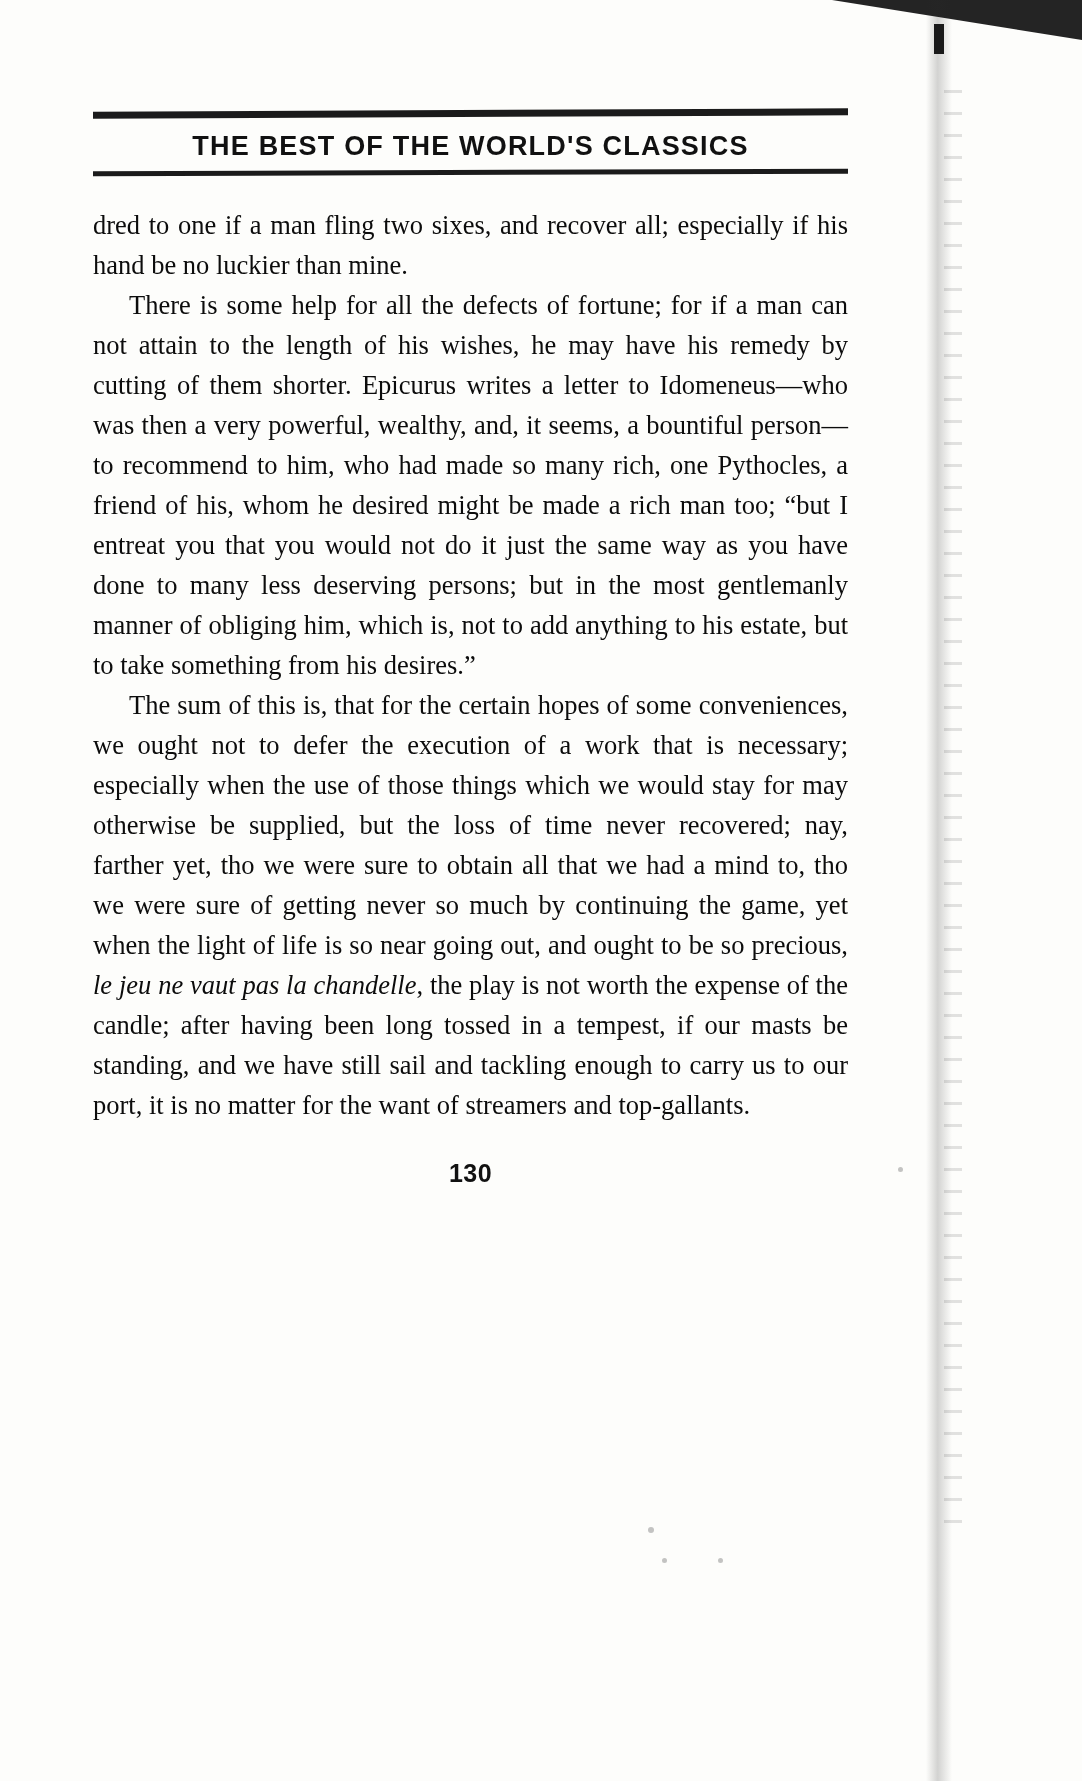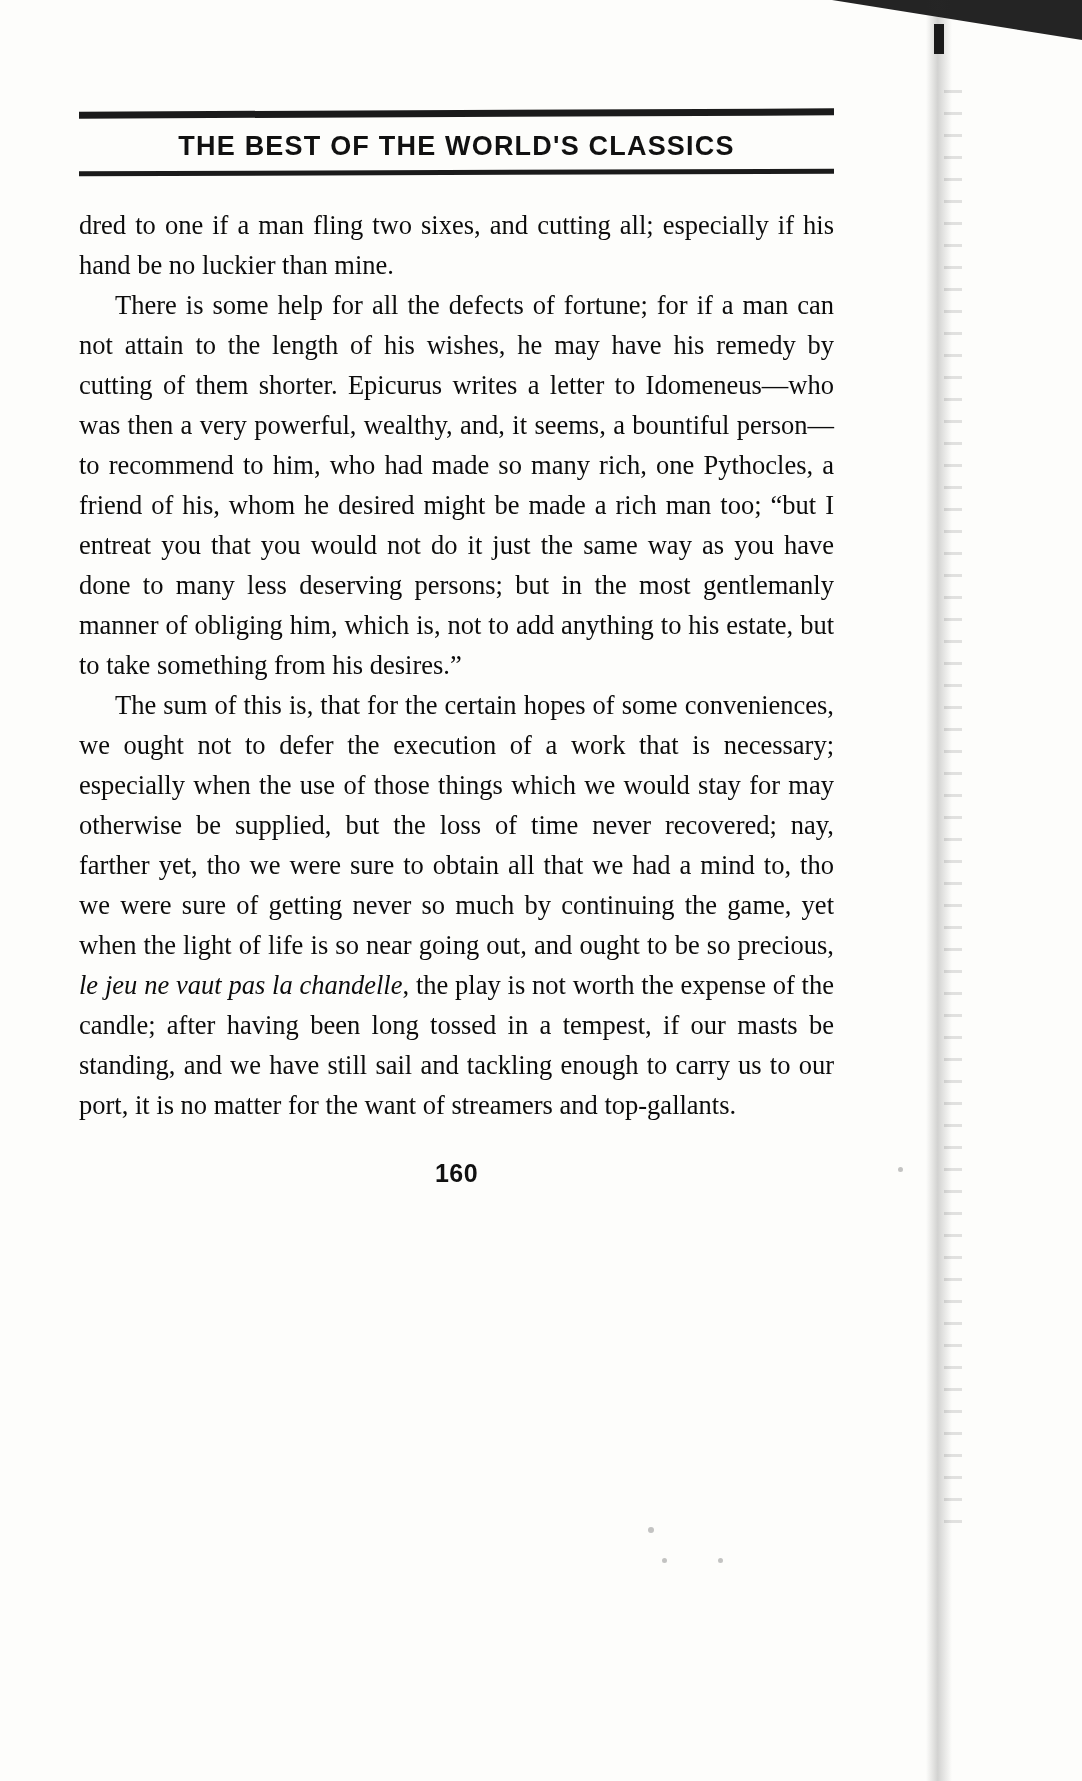--- a/index.html
+++ b/index.html
@@ -60,21 +60,21 @@
     top: 24px;
     right: 138px;
     width: 10px;
     height: 30px;
     background: #1a1a1a;
   }
 
   
   .page {
     position: absolute;
-    left: 79px;
+    left: 93px;
     top: 110px;
     width: 755px;
   }
 
   .rule-top {
     height: 7px;
     background: #1b1b1b;
     margin-bottom: 14px;
     transform: skewY(-0.25deg);
   }
@@ -149,23 +149,23 @@
 
   <div class="page">
 
     <div class="rule-top"></div>
 
     <div class="running-head">THE BEST OF THE WORLD'S CLASSICS</div>
 
     <div class="rule-bottom"></div>
 
     <div class="body-text">
-      <p>dred to one if a man fling two sixes, and cutting all; especially if his hand be no luckier than mine.</p>
+      <p>dred to one if a man fling two sixes, and recover all; especially if his hand be no luckier than mine.</p>
       <p class="indent">There is some help for all the defects of fortune; for if a man can not attain to the length of his wishes, he may have his remedy by cutting of them shorter. Epicurus writes a letter to Idomeneus—who was then a very powerful, wealthy, and, it seems, a bountiful person—to recommend to him, who had made so many rich, one Pythocles, a friend of his, whom he desired might be made a rich man too; “but I entreat you that you would not do it just the same way as you have done to many less deserving persons; but in the most gentlemanly manner of obliging him, which is, not to add anything to his estate, but to take something from his desires.”</p>
       <p class="indent">
         <span>The sum of this is, that for the certain hopes of some conveniences, we ought not to defer the execution of a work that is necessary; especially when the use of those things which we would stay for may otherwise be supplied, but the loss of time never recovered; nay, farther yet, tho we were sure to obtain all that we had a mind to, tho we were sure of getting never so much by continuing the game, yet when the light of life is so near going out, and ought to be so precious, </span><em>le jeu ne vaut pas la chandelle</em><span>, the play is not worth the expense of the candle; after having been long tossed in a tempest, if our masts be standing, and we have still sail and tackling enough to carry us to our port, it is no matter for the want of streamers and top-gallants.</span>
       </p>
     </div>
 
-    <div class="folio">160</div>
+    <div class="folio">130</div>
 
   </div>
 </div>
 
 </body></html>

